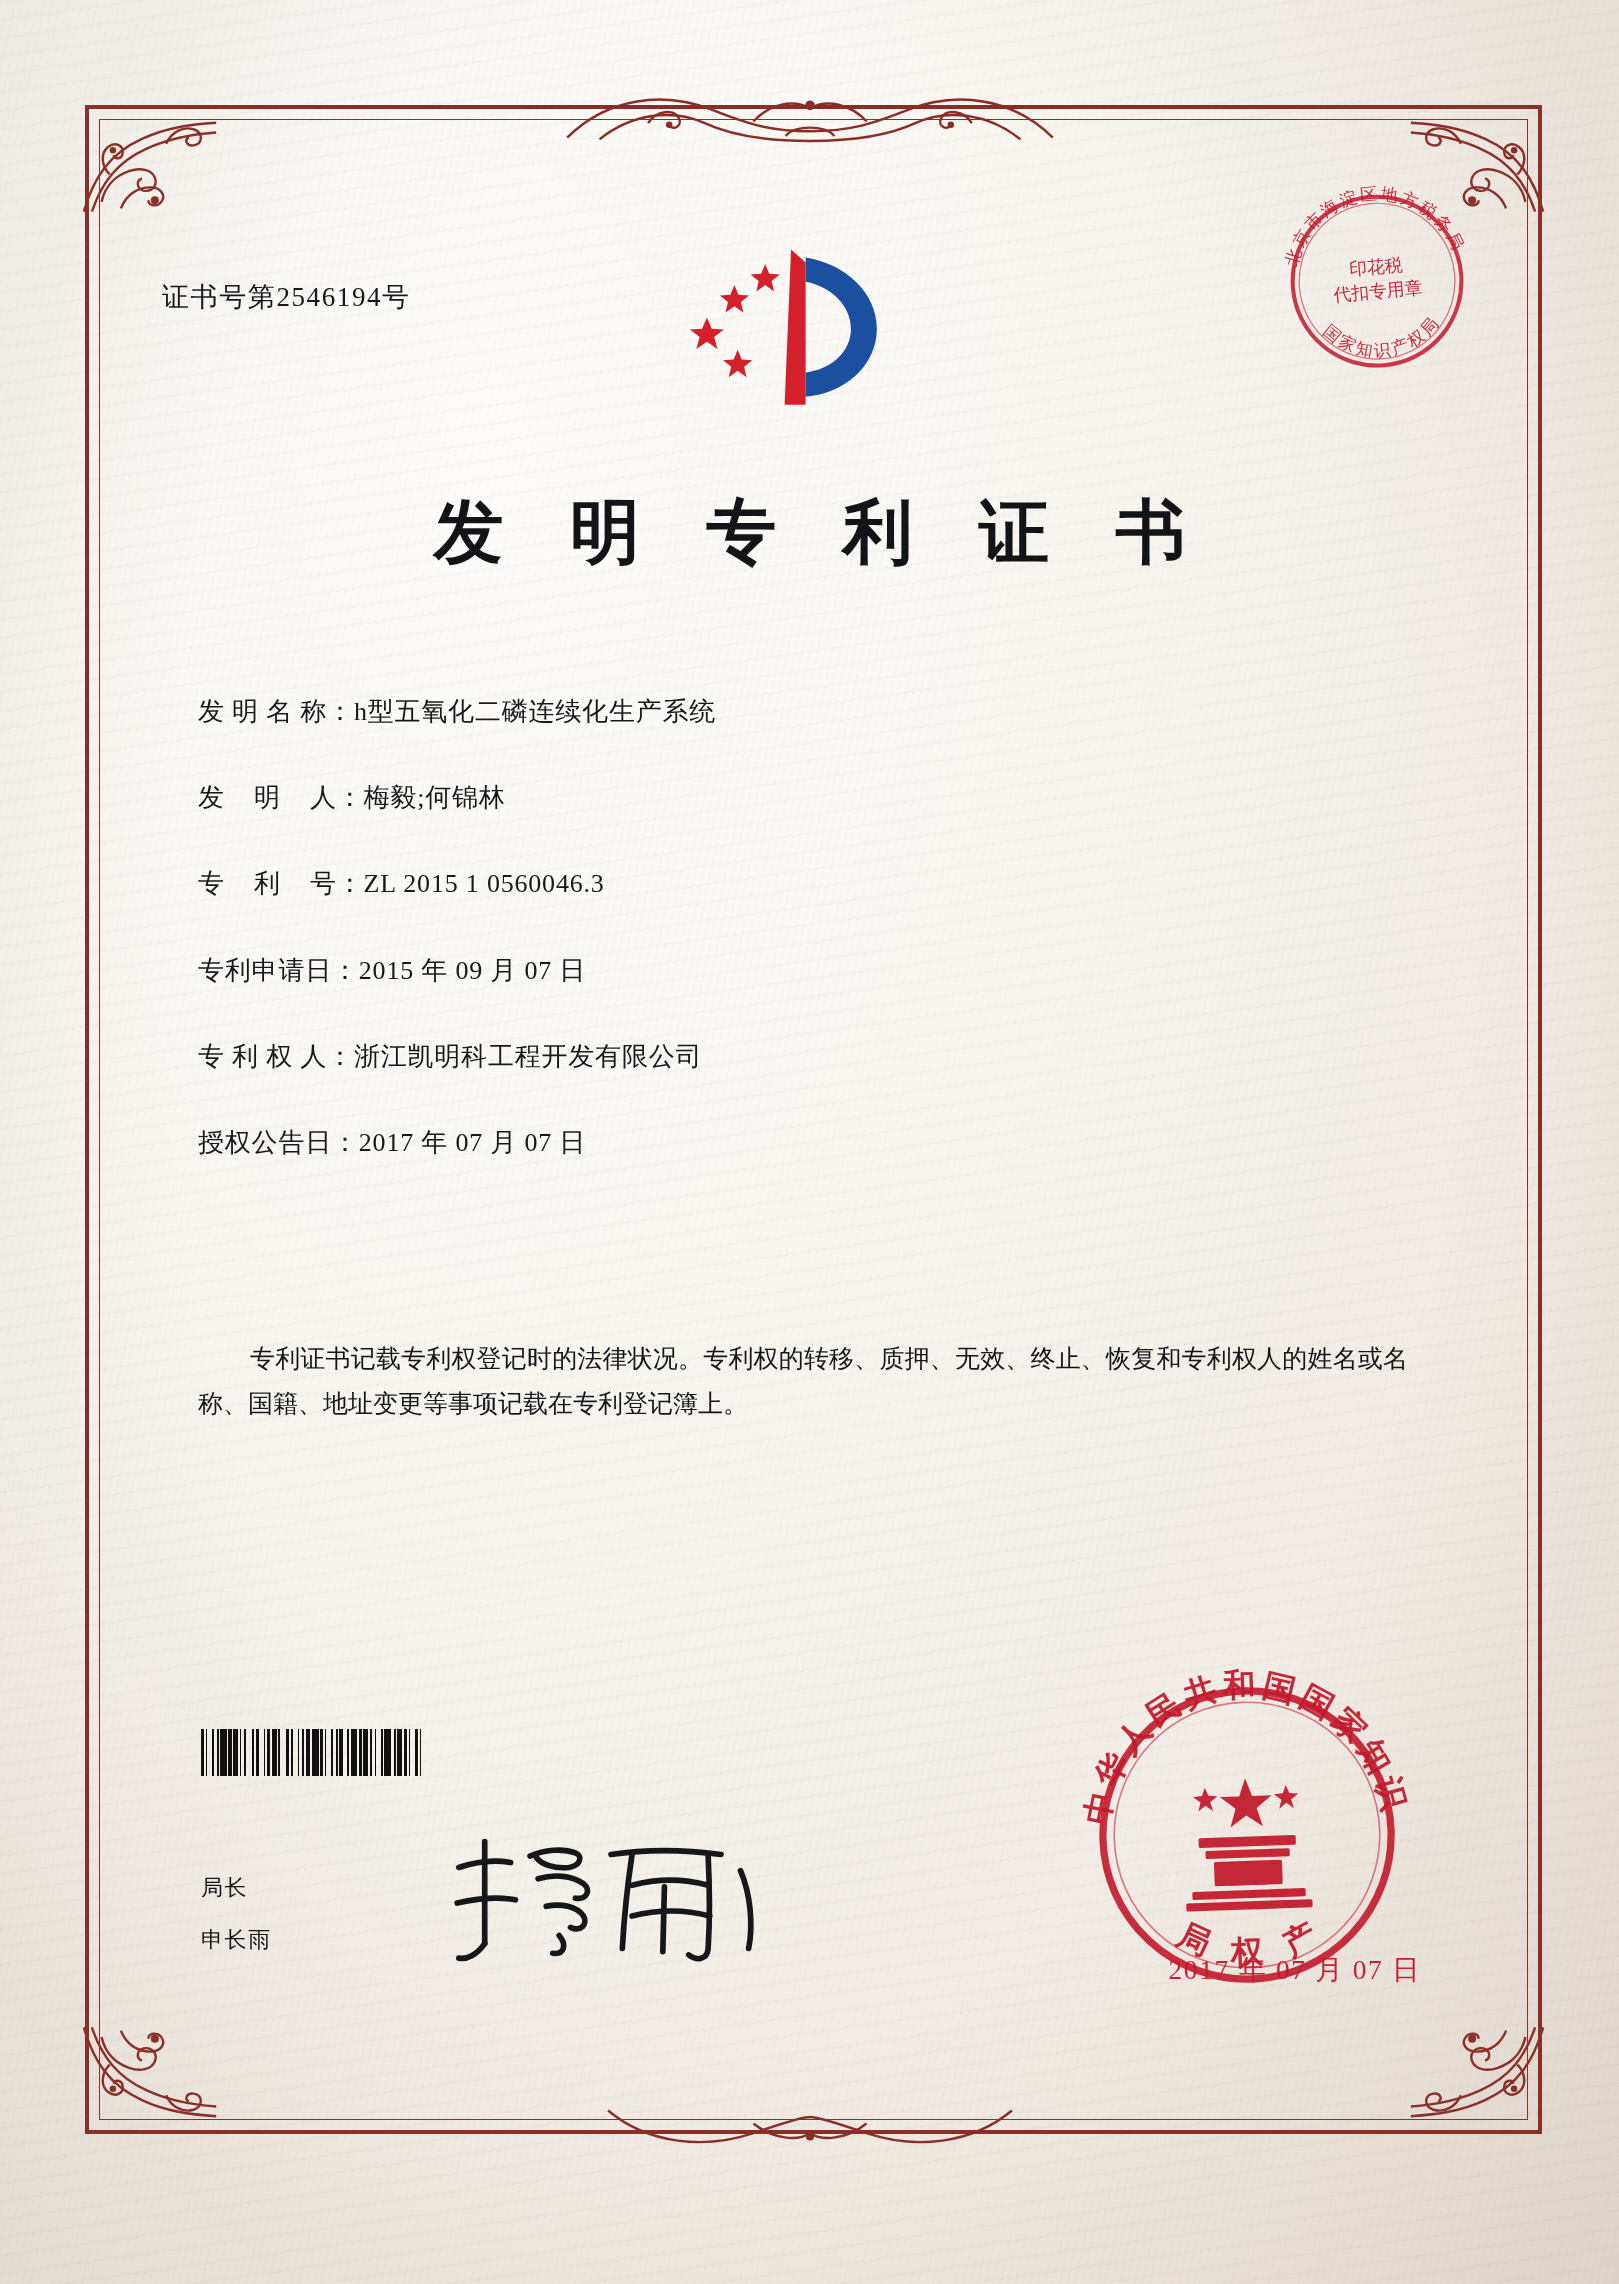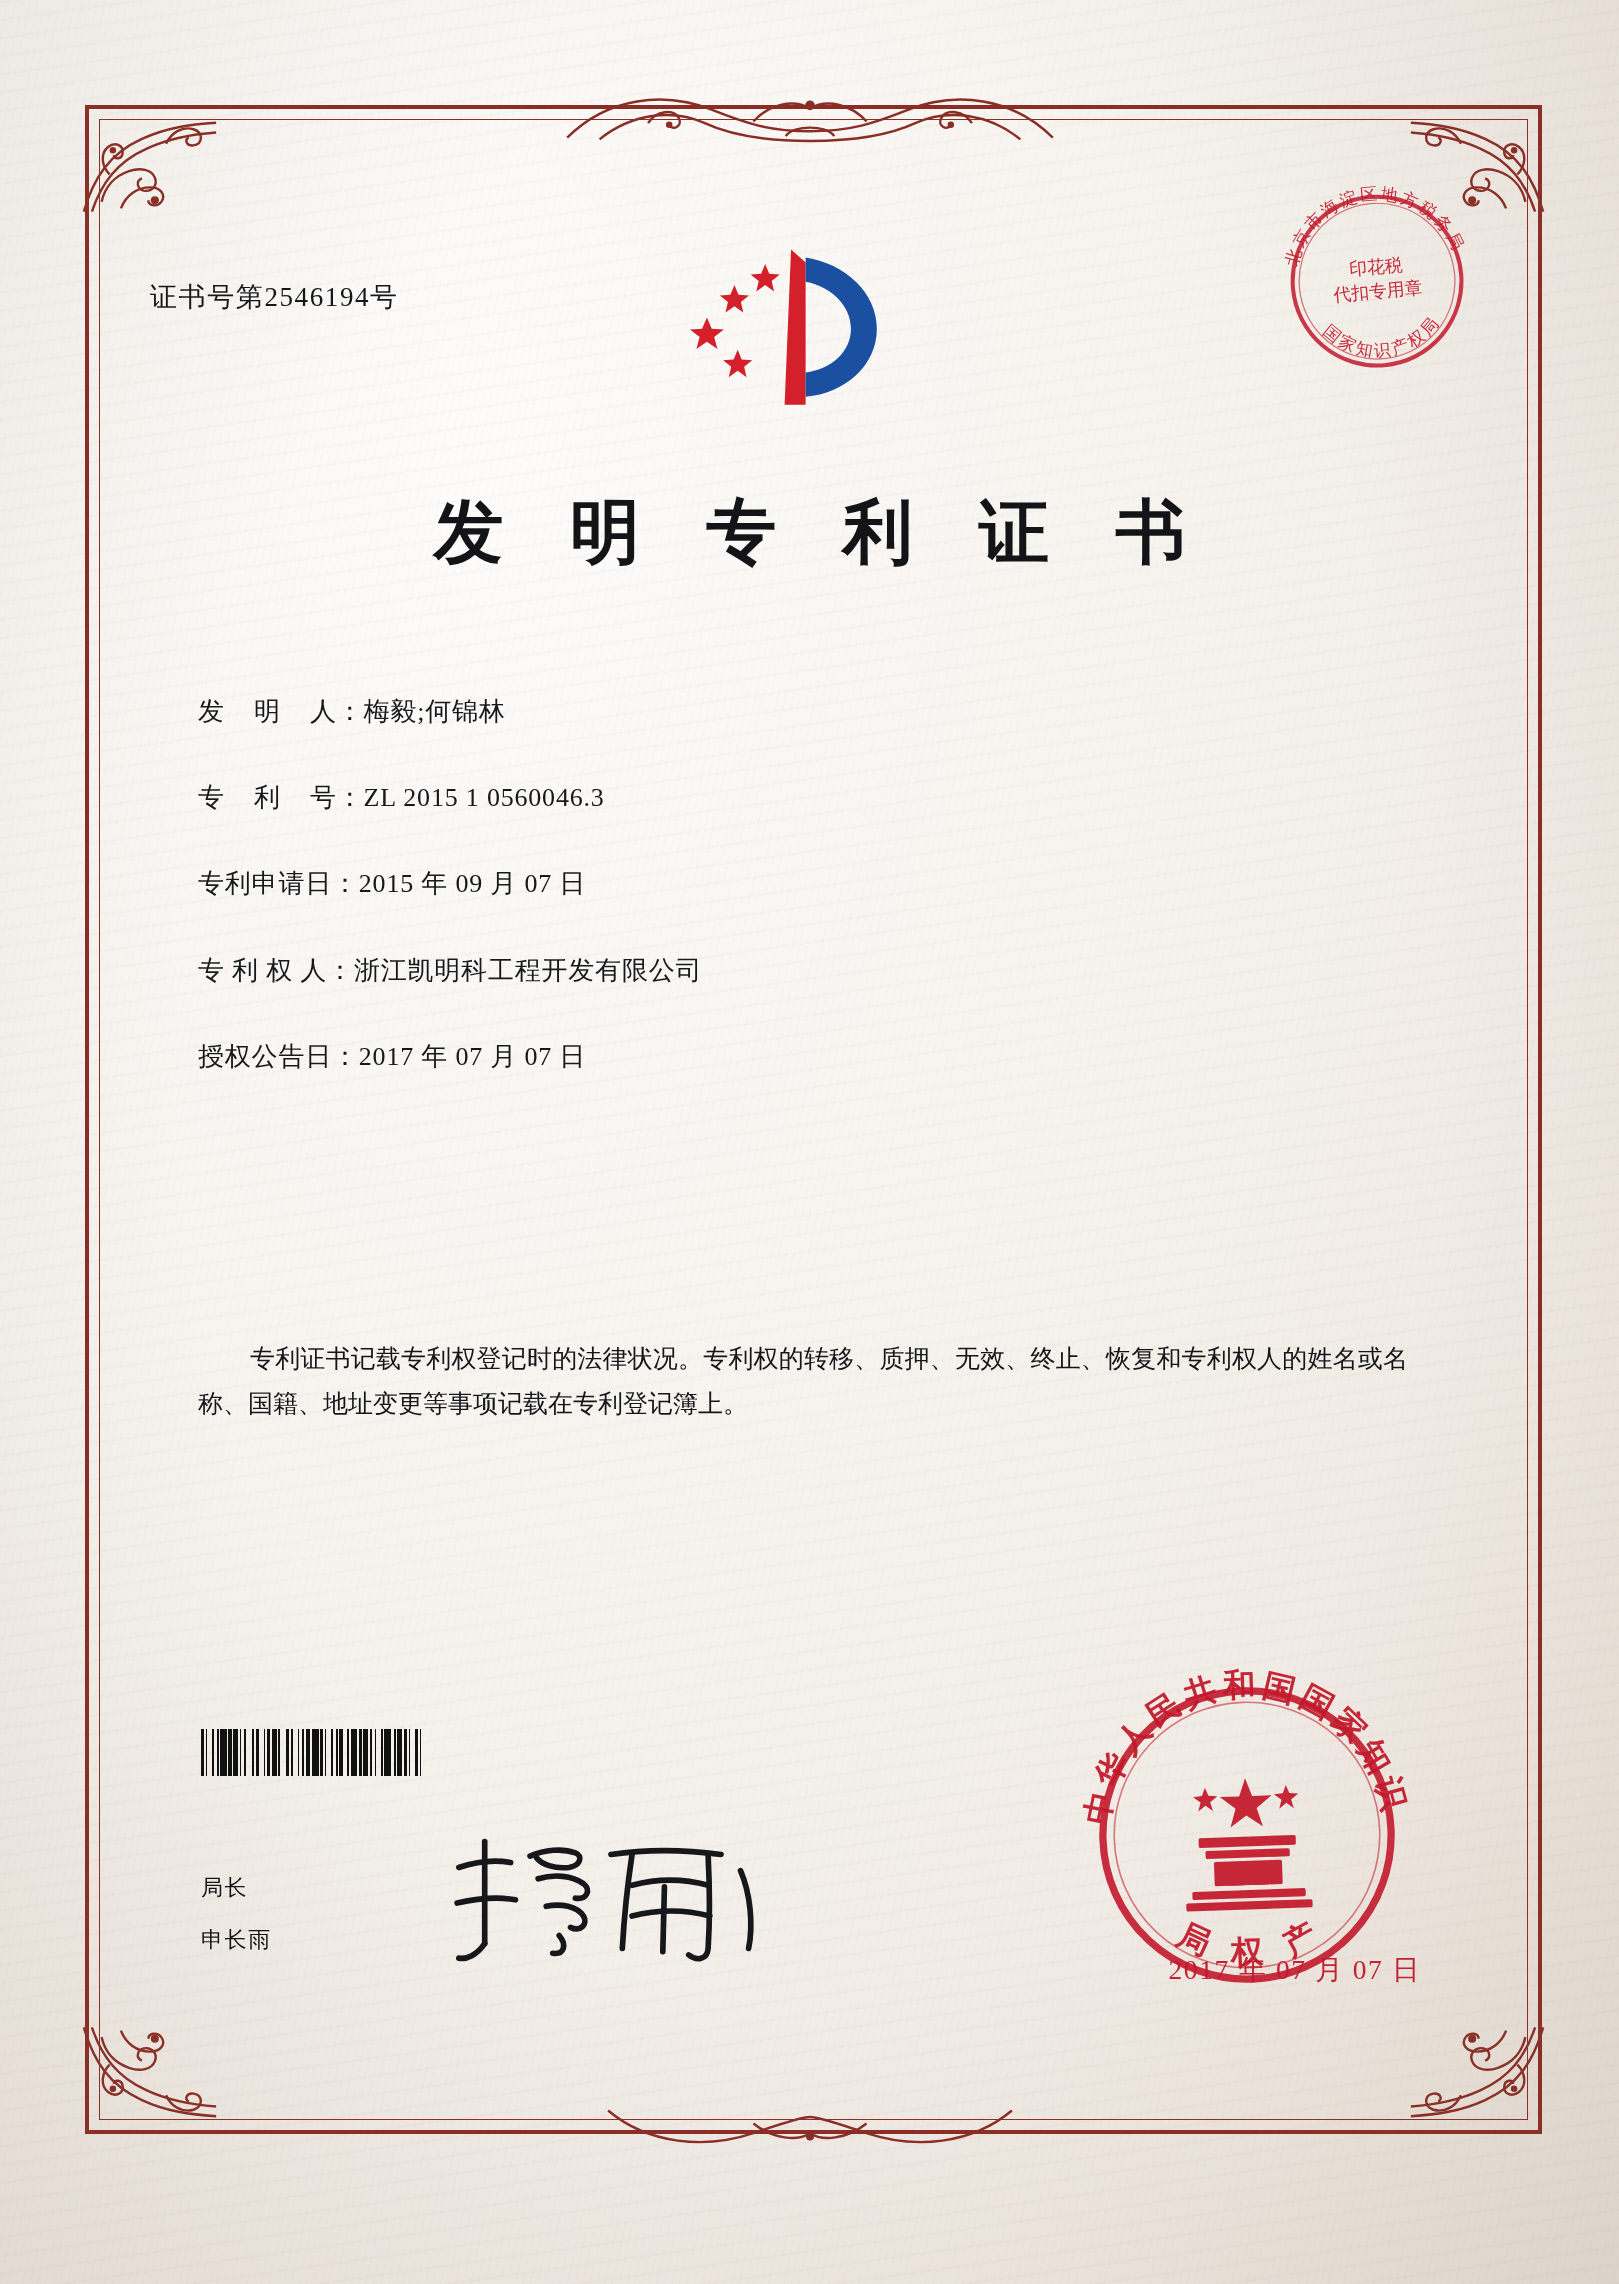--- a/index.html
+++ b/index.html
@@ -74,21 +74,21 @@
     bottom: 125px;
     width: 437px;
     height: 63px;
     color: #8a2d26;
   }
   .bottom-flourish svg { width: 100%; height: 100%; display: block; }
 
   
   .cert-number {
     position: absolute;
-    left: 150px;
+    left: 162px;
     top: 279px;
     font-size: 27px;
     letter-spacing: 1.6px;
     color: #15171a;
     font-family: "Liberation Serif", serif;
   }
 
   .logo {
     position: absolute;
     left: 684px;
@@ -361,20 +361,24 @@
         <textPath href="#taxArcBot" startOffset="50%" text-anchor="middle">国家知识产权局</textPath>
       </text>
       <text x="132" y="122" text-anchor="middle" font-family="'DejaVu Sans', sans-serif" font-size="22" fill="#c2182b" opacity="0.92">印花税</text>
       <text x="132" y="152" text-anchor="middle" font-family="'DejaVu Sans', sans-serif" font-size="22" fill="#c2182b" opacity="0.92">代扣专用章</text>
     </svg>
   </div>
 
   <div class="doc-title">发 明 专 利 证 书</div>
 
   <div class="fields">
+    <div class="field-row">
+      <span class="field-label">发 明 名 称：</span>
+      <span class="field-value">h型五氧化二磷连续化生产系统</span>
+    </div>
     <div class="field-row">
       <span class="field-label">发    明    人：</span>
       <span class="field-value">梅毅;何锦林</span>
     </div>
     <div class="field-row">
       <span class="field-label">专    利    号：</span>
       <span class="field-value">ZL 2015 1 0560046.3</span>
     </div>
     <div class="field-row">
       <span class="field-label">专利申请日：</span>

